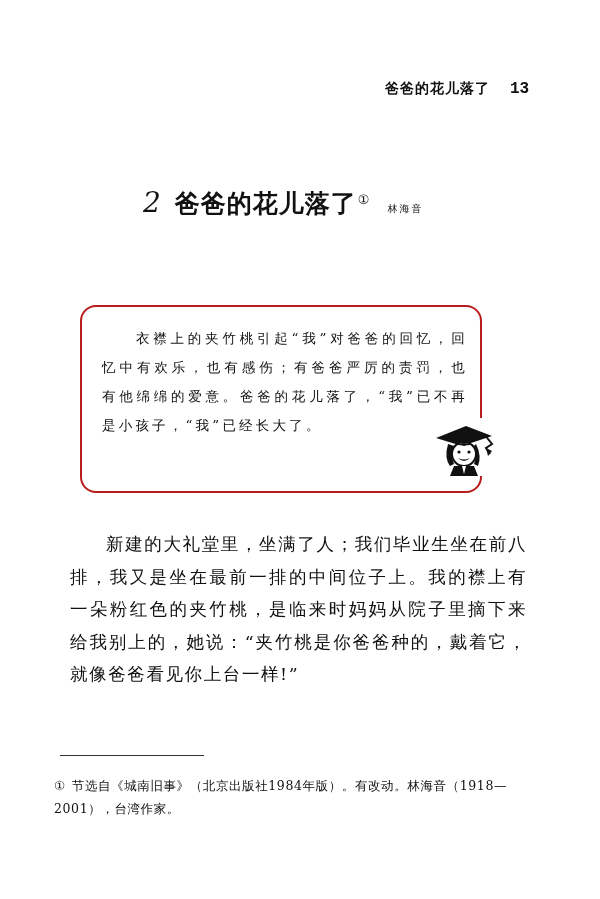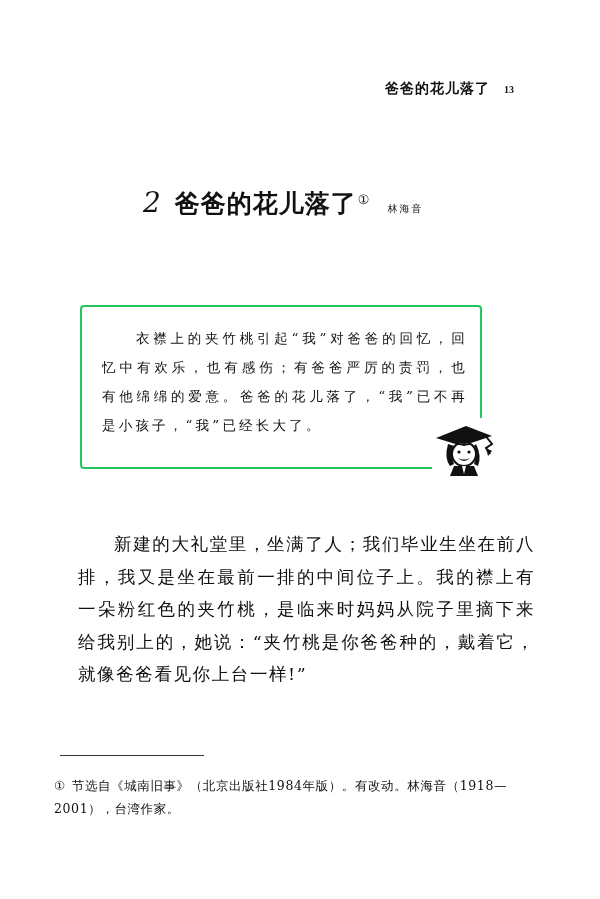--- a/index.html
+++ b/index.html
@@ -24,24 +24,24 @@
       display: flex;
       align-items: center;
     }
     .running-head .rh-title {
       font-family: "DejaVu Sans", sans-serif;
       font-size: 14px;
       font-weight: bold;
       letter-spacing: 1px;
     }
     .running-head .rh-page {
-      font-family: Liberation Serif, serif;
-      font-size: 10px;
+      font-family: Liberation Mono, monospace;
+      font-size: 16px;
       font-weight: bold;
-      margin-left: 14px;
+      margin-left: 20px;
     }
     .chapter-title {
       position: absolute;
       top: 186px;
       left: 143px;
       display: flex;
       align-items: baseline;
     }
     .chapter-title .num {
       font-family: "DejaVu Serif", serif;
@@ -66,23 +66,23 @@
       font-family: "DejaVu Sans", sans-serif;
       font-size: 10px;
       margin-left: 18px;
       letter-spacing: 2px;
     }
     .intro-box {
       position: absolute;
       top: 305px;
       left: 80px;
       width: 402px;
-      height: 164px;
-      border: 2px solid #22c55e;
-      border-radius: 4px;
+      height: 188px;
+      border: 2px solid #b91c1c;
+      border-radius: 16px;
       box-sizing: border-box;
     }
     .intro-box .intro-text {
       position: absolute;
       top: 17px;
       left: 20px;
       width: 366px;
       font-family: "DejaVu Serif", serif;
       font-size: 13.5px;
       line-height: 29px;
@@ -94,21 +94,21 @@
       position: absolute;
       top: 418px;
       left: 432px;
       width: 66px;
       height: 58px;
       background: #ffffff;
     }
     .body-text {
       position: absolute;
       top: 528px;
-      left: 78px;
+      left: 70px;
       width: 457px;
       font-family: "DejaVu Serif", serif;
       font-size: 17.5px;
       line-height: 32.6px;
       letter-spacing: 1.6px;
       text-align: justify;
     }
     .body-text p {
       margin: 0;
       text-indent: 36px;

